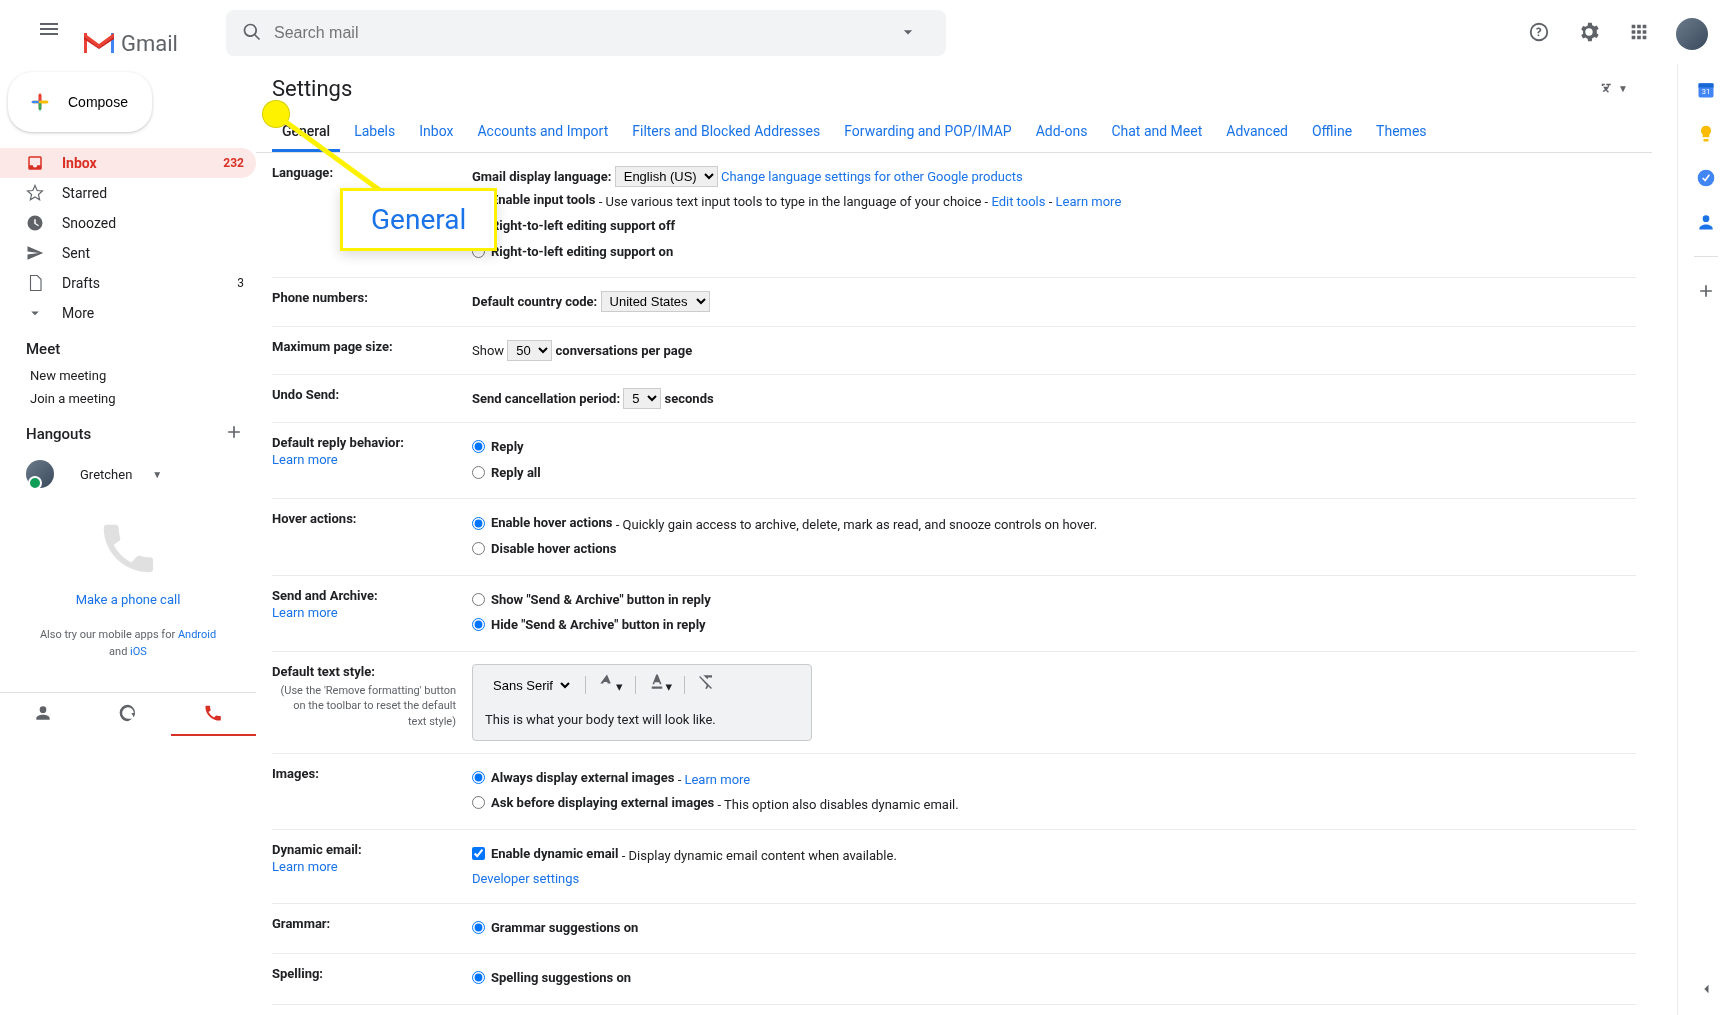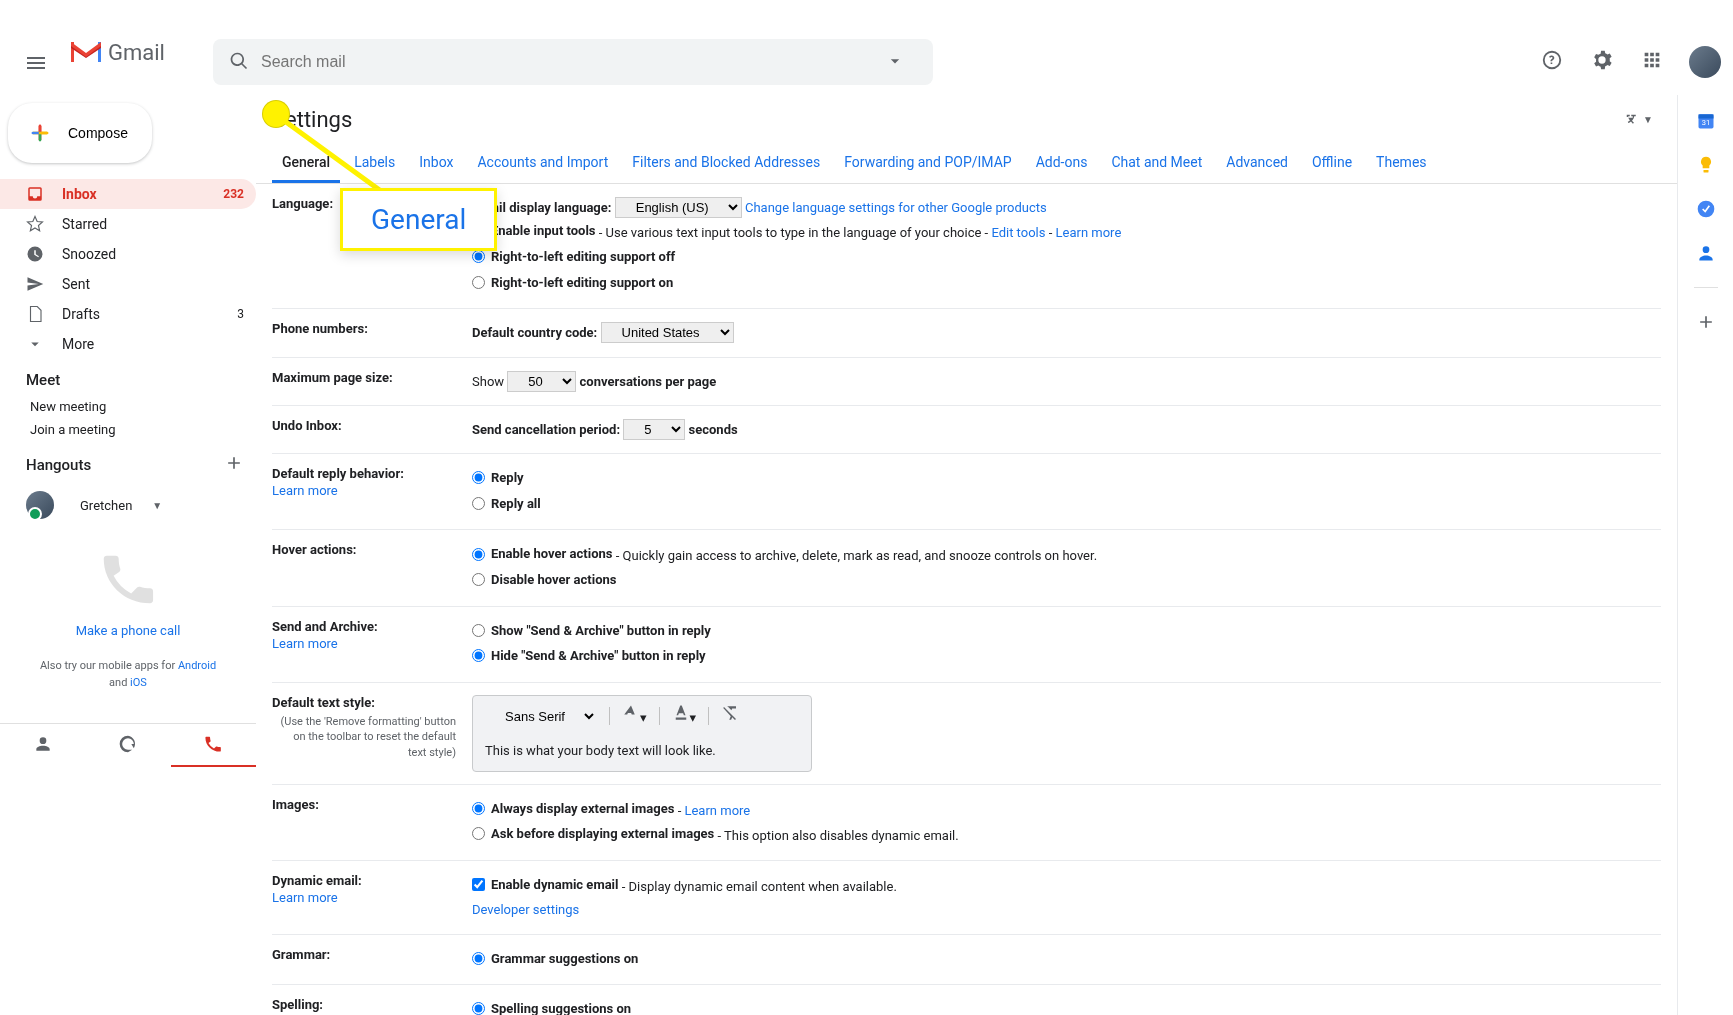--- a/index.html
+++ b/index.html
@@ -1,19 +1,19 @@
 <!DOCTYPE html>
 <html><head>
 <meta charset="utf-8">
 <style>
 * { margin: 0; padding: 0; box-sizing: border-box; }
 body { font-family: 'Google Sans', Roboto, Arial, sans-serif; font-size: 13px; color: #202124; background: #fff; }
 
 
-.header { display: flex; align-items: flex-start; padding: 8px 12px; border-bottom: none; height: 64px; margin-top: 31px; }
+.header { display: flex; align-items: flex-end; padding: 8px 25px; border-bottom: none; height: 64px; }
 .hamburger { padding: 12px; margin-right: 8px; cursor: pointer; }
 .hamburger svg { width: 24px; height: 24px; fill: #5f6368; }
 .logo { display: flex; align-items: center; margin-right: 48px; }
 .logo-text { font-size: 22px; color: #5f6368; margin-left: 4px; }
 .search-bar { flex: 1; max-width: 720px; height: 46px; background: #f1f3f4; border-radius: 8px; display: flex; align-items: center; padding: 0 16px; }
 .search-bar svg { width: 20px; height: 20px; fill: #5f6368; margin-right: 12px; }
 .search-input { flex: 1; border: none; background: transparent; font-size: 16px; outline: none; }
 .search-caret { margin-left: auto; }
 .header-right { margin-left: auto; display: flex; align-items: center; gap: 8px; }
 .header-icon { padding: 10px; cursor: pointer; }
@@ -72,31 +72,31 @@
 .setting-row { display: flex; border-bottom: 1px solid #e8eaed; padding: 12px 0; }
 .setting-label { width: 200px; font-weight: 700; font-size: 13px; padding-right: 16px; }
 .setting-label a { color: #1a73e8; font-weight: 400; display: block; margin-top: 2px; }
 .setting-label .sublabel { font-weight: 400; font-size: 11px; color: #5f6368; line-height: 1.4; margin-top: 4px; text-align: right; }
 .setting-content { flex: 1; font-size: 13px; line-height: 1.8; }
 .setting-content b { font-weight: 700; }
 .setting-content a { color: #1a73e8; text-decoration: none; }
 .setting-content label { display: inline-flex; align-items: center; cursor: pointer; }
 .setting-content input[type=radio], .setting-content input[type=checkbox] { margin-right: 6px; }
 .opt-line { display: block; }
-select { font-size: 13px; background: #efefef; border: 1px solid #ccc; padding: 1px 16px; }
+select { font-size: 13px; background: #efefef; border: 1px solid #ccc; padding: 1px 4px; }
 
 .text-style-box { background: #f1f2f4; border: 1px solid #c8cacc; border-radius: 4px; padding: 8px 12px; width: 340px; }
 .text-style-toolbar { display: flex; align-items: center; gap: 12px; padding-bottom: 6px; }
 .text-style-toolbar select { background: transparent; border: none; font-size: 13px; }
 .text-style-toolbar .tb-icon { cursor: pointer; }
 .text-style-toolbar .tb-sep { width: 1px; height: 18px; background: #c0c0c0; }
 .text-style-preview { font-size: 13px; color: #202124; padding-top: 4px; }
 
 
-.right-rail { width: 56px; border-left: 1px solid #e8eaed; display: flex; flex-direction: column; align-items: center; padding-top: 16px; gap: 24px; }
+.right-rail { width: 56px; border-left: 1px solid #e8eaed; display: flex; flex-direction: column; align-items: center; padding-top: 16px; gap: 24px; margin-left: 25px; }
 .rail-icon { width: 20px; height: 20px; cursor: pointer; }
 .rail-expand { margin-top: auto; margin-bottom: 16px; }
 
 
 .callout { position: fixed; top: 100px; left: 222px; pointer-events: none; z-index: 50; }
 .callout-dot { position: absolute; top: 0; left: 40px; width: 28px; height: 28px; background: #fff200; border-radius: 50%; border: 1px solid rgba(0,0,0,0.15); }
 .callout-arrow { position: absolute; top: 12px; left: 54px; }
 .callout-tooltip { position: absolute; top: 88px; left: 118px; background: #fff; border: 3px solid #fff200; padding: 12px 28px; font-size: 28px; font-weight: 400; color: #1a73e8; box-shadow: 0 4px 12px rgba(0,0,0,.15); }
 </style>
 </head>
@@ -324,21 +324,21 @@
         <div class="setting-row">
           <div class="setting-label">Maximum page size:</div>
           <div class="setting-content">
             <span>Show</span>
             <select><option>50</option></select>
             <b>conversations per page</b>
           </div>
         </div>
 
         <div class="setting-row">
-          <div class="setting-label">Undo Inbox:</div>
+          <div class="setting-label">Undo Send:</div>
           <div class="setting-content">
             <b>Send cancellation period:</b>
             <select><option>5</option></select>
             <b>seconds</b>
           </div>
         </div>
 
         <div class="setting-row">
           <div class="setting-label">
             <span>Default reply behavior:</span>

